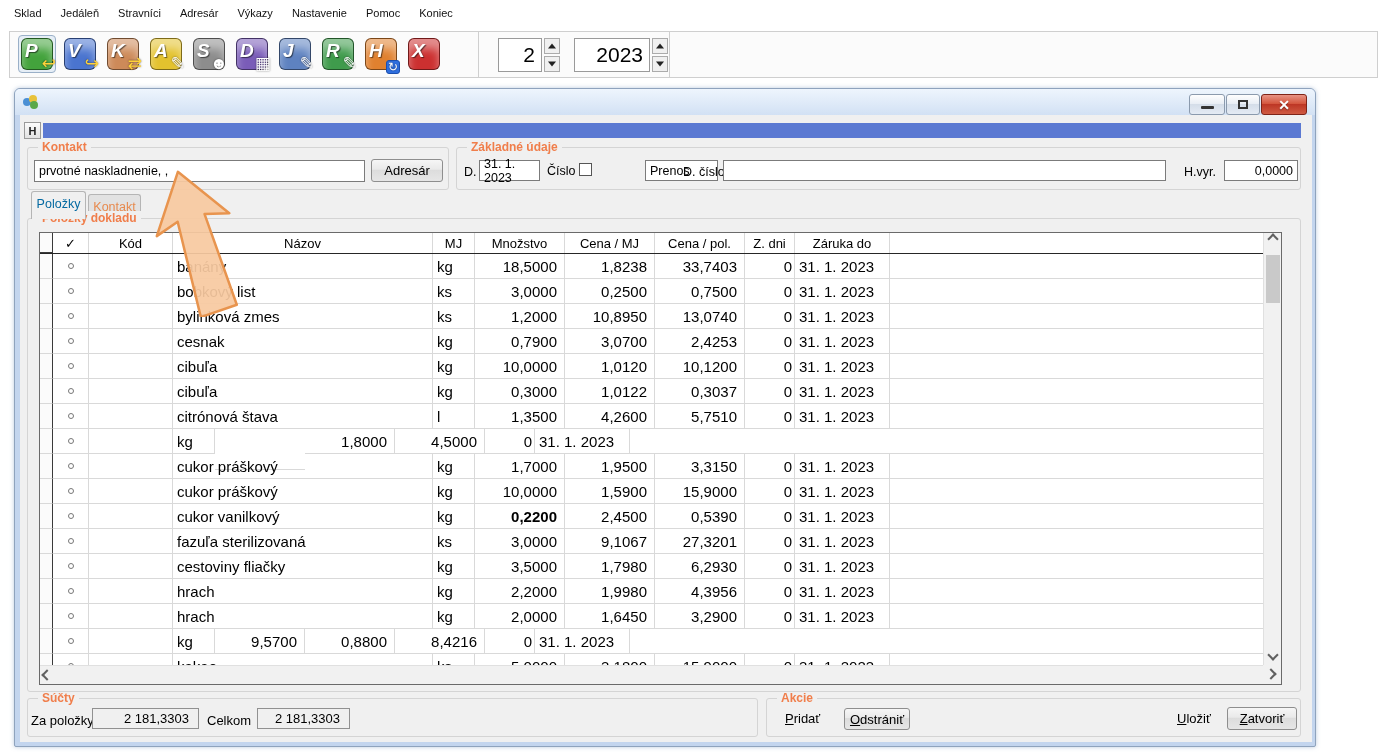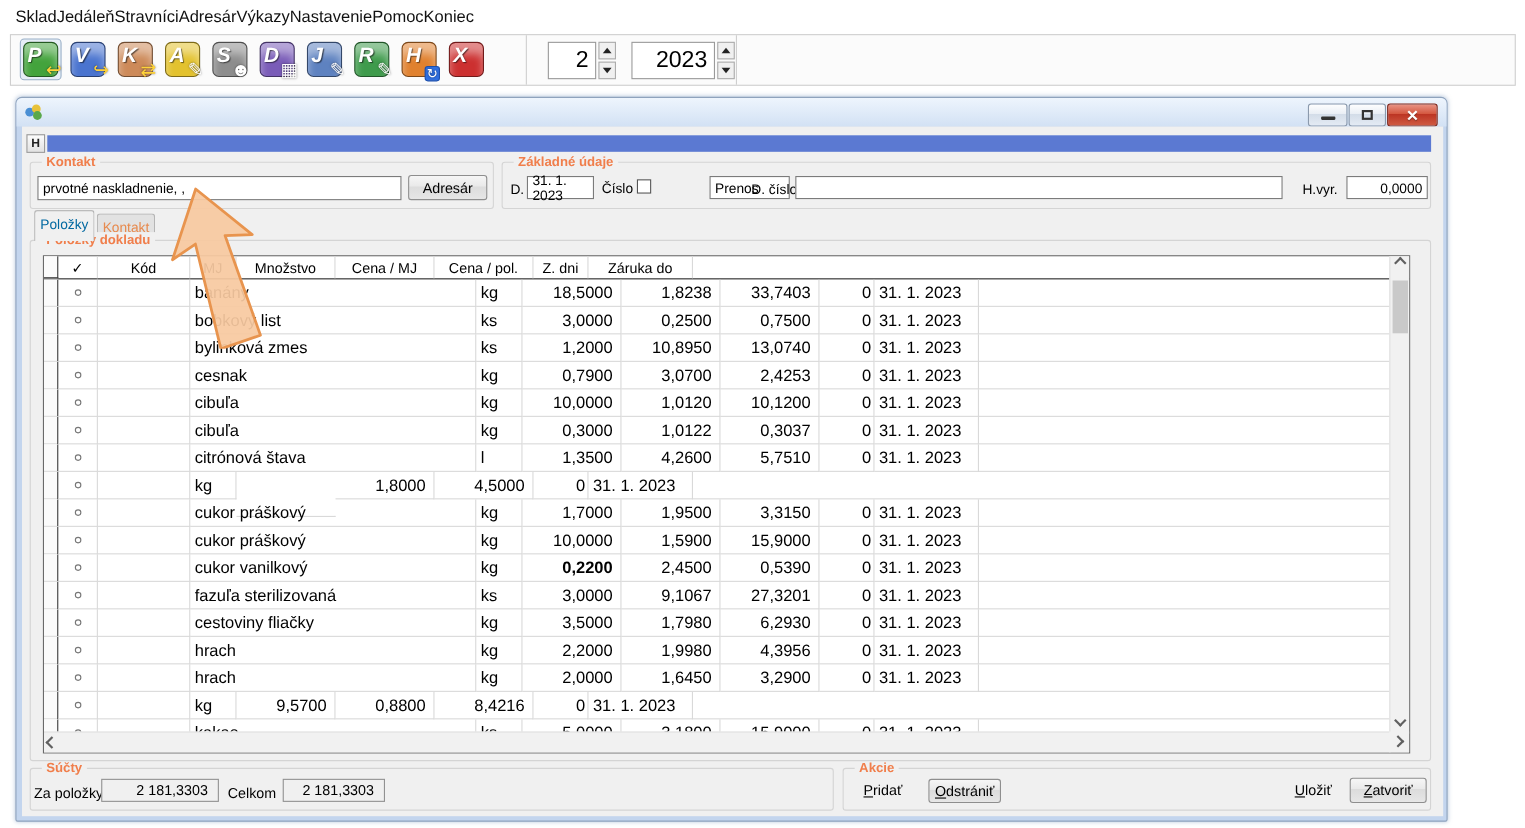--- a/index.html
+++ b/index.html
@@ -1,20 +1,20 @@
 <!DOCTYPE html>
 <html><head>
 <meta charset="utf-8">
 <style>
   * { box-sizing: border-box; margin: 0; padding: 0; }
   html,body { width:1386px; height:753px; background:#fff; font-family:"Liberation Sans", sans-serif; }
   #root { position:relative; width:1386px; height:753px; overflow:hidden; background:#fff; }
 
   
-  .menubar { position:absolute; left:14px; top:7px; display:flex; font-size:15px; color:#111; }
+  .menubar { position:absolute; left:14px; top:7px; display:flex; gap:19px; font-size:11px; color:#111; }
   .menu-item { cursor:default; white-space:nowrap; }
 
   
   .toolstrip { position:absolute; left:9px; top:31px; width:1369px; height:47px;
                border:1px solid #cfcfcf; background:#fbfbfb; }
   .toolstrip .icons { position:absolute; left:8px; top:3px; display:flex; gap:5px; }
   .tbtn { width:38px; height:38px; border:1px solid transparent; border-radius:4px;
           display:flex; align-items:center; justify-content:center; position:relative; }
   .tbtn.selected { border:1px solid #9ab0c8; background:#e6eef6; }
   .tico { width:32px; height:32px; border-radius:6px; position:relative;
@@ -277,20 +277,21 @@
 
       <div class="gbox" style="left:7px; top:103px; width:1274px; height:474px; background:#f0f0f0; z-index:2;">
         <span class="gbox-label">Položky dokladu</span>
       </div>
 
       <div class="tablewrap" style="z-index:4;">
         <div class="thead" id="theadrow">
             <div class="hcell selcell" style="width: 13px; flex: 0 0 auto;"></div>
             <div class="hcell" style="width: 36px; flex: 0 0 auto;">✓</div>
             <div class="hcell" style="width: 84px; flex: 0 0 auto;">Kód</div>
+            <div class="hcell" style="width: 260px; flex: 0 0 auto;">Názov</div>
             <div class="hcell" style="width: 42px; flex: 0 0 auto;">MJ</div>
             <div class="hcell" style="width: 90px; flex: 0 0 auto;">Množstvo</div>
             <div class="hcell" style="width: 90px; flex: 0 0 auto;">Cena / MJ</div>
             <div class="hcell" style="width: 90px; flex: 0 0 auto;">Cena / pol.</div>
             <div class="hcell" style="width: 50px; flex: 0 0 auto;">Z. dni</div>
             <div class="hcell" style="width: 95px; flex: 0 0 auto;">Záruka do</div>
             <div class="hcell" style="flex: 1 1 auto; border-right: none;"></div>
           </div>
         <div class="tbody" id="tbodyrows">
             <div class="trow">

